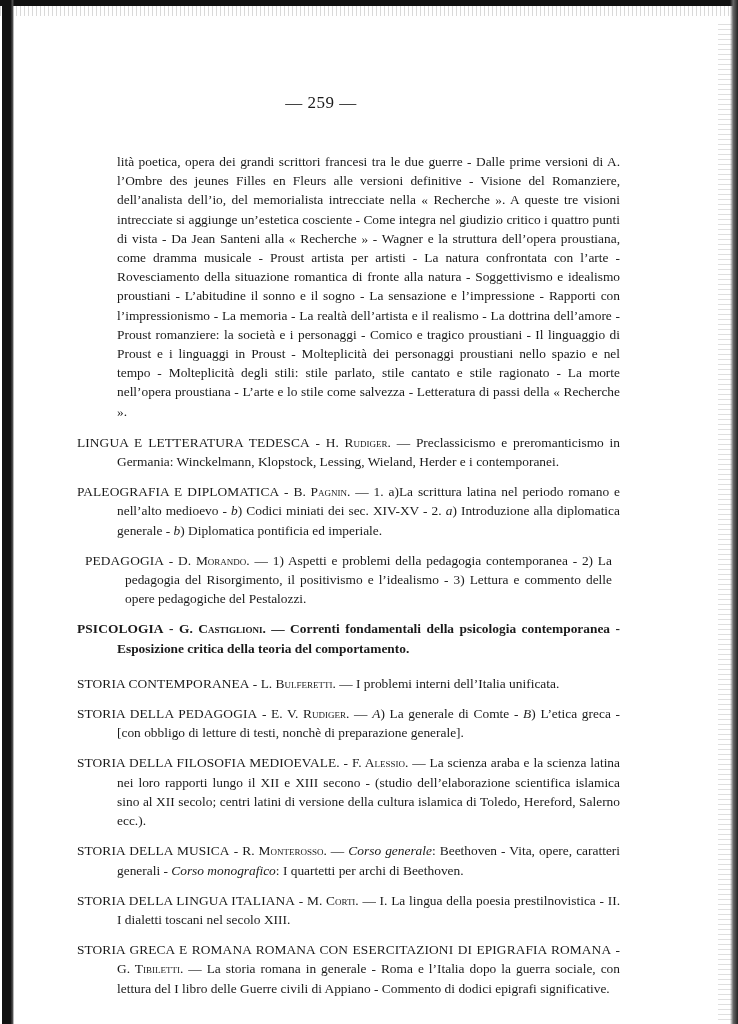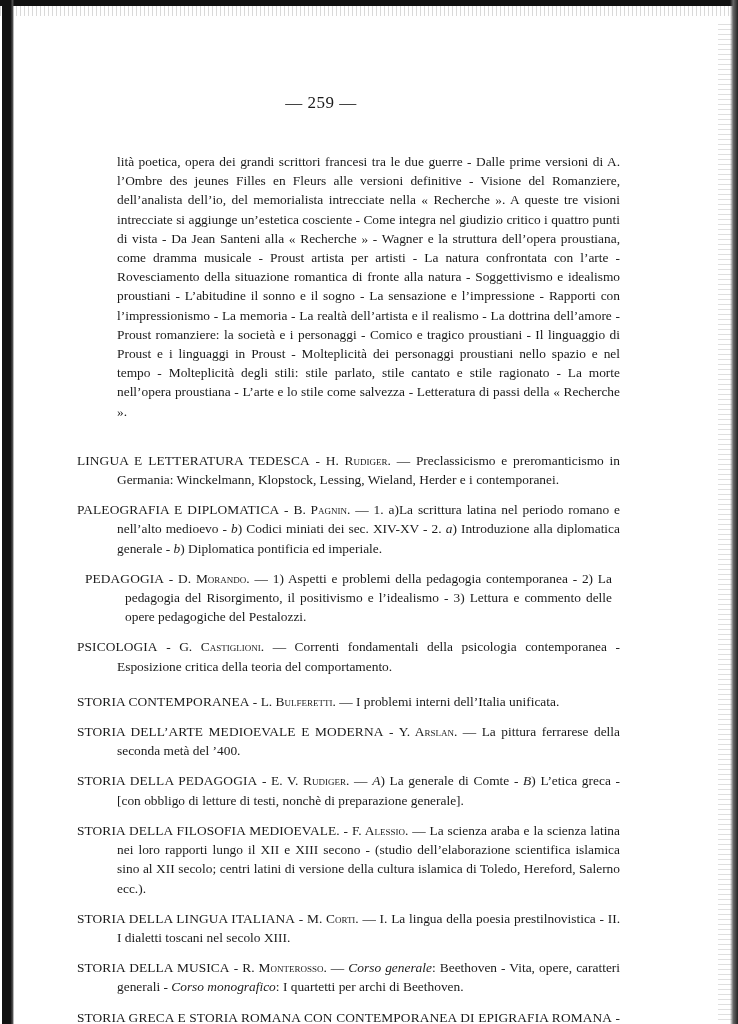--- a/index.html
+++ b/index.html
@@ -33,21 +33,21 @@
   }
   .page-number {
     position: absolute; top: 93px; left: 0; width: 642px;
     text-align: center; font-size: 17px; letter-spacing: 0.5px;
   }
   .content {
     position: absolute; left: 77px; top: 152px; width: 543px;
     font-size: 13.4px; line-height: 19.2px;
   }
   .intro {
-    margin-left: 40px; text-align: justify; margin-bottom: 30px;
+    margin-left: 40px; text-align: justify; margin-bottom: 12px;
   }
   .entry {
     padding-left: 40px; text-indent: -40px; text-align: justify;
     margin-bottom: 11px;
   }
   .heading { font-size: 13.4px; letter-spacing: 0.1px; }
   .author { font-variant: small-caps; }
   .italic { font-style: italic; }
 </style>
 </head>
@@ -60,22 +60,21 @@
 <div class="edge-right"></div>
 
 <div class="page-number">— 259 —</div>
 
 <div class="content">
   <p class="intro" style="margin-top:0">lità poetica, opera dei grandi scrittori francesi tra le due guerre - Dalle prime versioni di A. l’Ombre des jeunes Filles en Fleurs alle versioni definitive - Visione del Romanziere, dell’analista dell’io, del memorialista intrecciate nella « Recherche ». A queste tre visioni intrecciate si aggiunge un’estetica cosciente - Come integra nel giudizio critico i quattro punti di vista - Da Jean Santeni alla « Recherche » - Wagner e la struttura dell’opera proustiana, come dramma musicale - Proust artista per artisti - La natura confrontata con l’arte - Rovesciamento della situazione romantica di fronte alla natura - Soggettivismo e idealismo proustiani - L’abitudine il sonno e il sogno - La sensazione e l’impressione - Rapporti con l’impressionismo - La memoria - La realtà dell’artista e il realismo - La dottrina dell’amore - Proust romanziere: la società e i personaggi - Comico e tragico proustiani - Il linguaggio di Proust e i linguaggi in Proust - Molteplicità dei personaggi proustiani nello spazio e nel tempo - Molteplicità degli stili: stile parlato, stile cantato e stile ragionato - La morte nell’opera proustiana - L’arte e lo stile come salvezza - Letteratura di passi della « Recherche ».</p>
   <div id="entries">
       <p class="entry" style="margin: 12px 0px 11px;"><span class="heading">LINGUA E LETTERATURA TEDESCA</span> - <span class="author">H. Rudiger.</span><span> — Preclassicismo e preromanticismo in Germania: Winckelmann, Klopstock, Lessing, Wieland, Herder e i contemporanei.</span></p>
       <p class="entry" style="margin: 0px 0px 11px;"><span class="heading">PALEOGRAFIA E DIPLOMATICA</span> - <span class="author">B. Pagnin.</span><span> — 1. a)La scrittura latina nel periodo romano e nell’alto medioevo - </span><span class="italic">b</span><span>) Codici miniati dei sec. XIV-XV - 2. </span><span class="italic">a</span><span>) Introduzione alla diplomatica generale - </span><span class="italic">b</span><span>) Diplomatica pontificia ed imperiale.</span></p>
       <p class="entry" style="margin: 0px 8px 11px;"><span class="heading">PEDAGOGIA</span> - <span class="author">D. Morando.</span><span> — 1) Aspetti e problemi della pedagogia contemporanea - 2) La pedagogia del Risorgimento, il positivismo e l’idealismo - 3) Lettura e commento delle opere pedagogiche del Pestalozzi.</span></p>
-      <p class="entry" style="margin: 0px 0px 11px;"><span class="heading">PSICOLOGIA</span> - <span class="author">G. Castiglioni.</span><span> — Correnti fondamentali della psicologia contemporanea - Esposizione critica della teoria del comportamento.</span></p>
+      <p class="entry" style="margin: 0px 0px 11px; font-weight: bold;"><span class="heading">PSICOLOGIA</span> - <span class="author">G. Castiglioni.</span><span> — Correnti fondamentali della psicologia contemporanea - Esposizione critica della teoria del comportamento.</span></p>
       <p class="entry" style="margin: 16px 0px 11px;"><span class="heading">STORIA CONTEMPORANEA</span> - <span class="author">L. Bulferetti.</span><span> — I problemi interni dell’Italia unificata.</span></p>
-      <p class="entry" style="margin: 0px 0px 11px;"><span class="heading">STORIA DELL’ARTE MEDIOEVALE E MODERNA</span> - <span class="author">Y. Arslan.</span><span> — La pittura ferrarese della seconda metà del ’400.</span></p>
       <p class="entry" style="margin: 0px 0px 11px;"><span class="heading">STORIA DELLA PEDAGOGIA</span> - <span class="author">E. V. Rudiger.</span><span> — </span><span class="italic">A</span><span>) La generale di Comte - </span><span class="italic">B</span><span>) L’etica greca - [con obbligo di letture di testi, nonchè di preparazione generale].</span></p>
       <p class="entry" style="margin: 0px 0px 11px;"><span class="heading">STORIA DELLA FILOSOFIA MEDIOEVALE.</span> - <span class="author">F. Alessio.</span><span> — La scienza araba e la scienza latina nei loro rapporti lungo il XII e XIII secono - (studio dell’elaborazione scientifica islamica sino al XII secolo; centri latini di versione della cultura islamica di Toledo, Hereford, Salerno ecc.).</span></p>
+      <p class="entry" style="margin: 0px 0px 11px;"><span class="heading">STORIA DELLA MUSICA</span> - <span class="author">R. Monterosso.</span><span> — </span><span class="italic">Corso generale</span><span>: Beethoven - Vita, opere, caratteri generali - </span><span class="italic">Corso monografico</span><span>: I quartetti per archi di Beethoven.</span></p>
       <p class="entry" style="margin: 0px 0px 11px;"><span class="heading">STORIA DELLA LINGUA ITALIANA</span> - <span class="author">M. Corti.</span><span> — I. La lingua della poesia prestilnovistica - II. I dialetti toscani nel secolo XIII.</span></p>
-      <p class="entry" style="margin: 0px 0px 11px;"><span class="heading">STORIA DELLA MUSICA</span> - <span class="author">R. Monterosso.</span><span> — </span><span class="italic">Corso generale</span><span>: Beethoven - Vita, opere, caratteri generali - </span><span class="italic">Corso monografico</span><span>: I quartetti per archi di Beethoven.</span></p>
-      <p class="entry" style="margin: 0px 0px 11px;"><span class="heading">STORIA GRECA E STORIA ROMANA CON CONTEMPORANEA DI EPIGRAFIA ROMANA</span> - <span class="author">G. Tibiletti.</span><span> — La storia romana in generale - Roma e l’Italia dopo la guerra sociale, con lettura del I libro delle Guerre civili di Appiano - Commento di dodici epigrafi significative.</span></p>
+      <p class="entry" style="margin: 0px 0px 11px;"><span class="heading">STORIA GRECA E ROMANA ROMANA CON ESERCITAZIONI DI EPIGRAFIA ROMANA</span> - <span class="author">G. Tibiletti.</span><span> — La storia romana in generale - Roma e l’Italia dopo la guerra sociale, con lettura del I libro delle Guerre civili di Appiano - Commento di dodici epigrafi significative.</span></p>
     </div>
 </div>
 
 </body></html>

